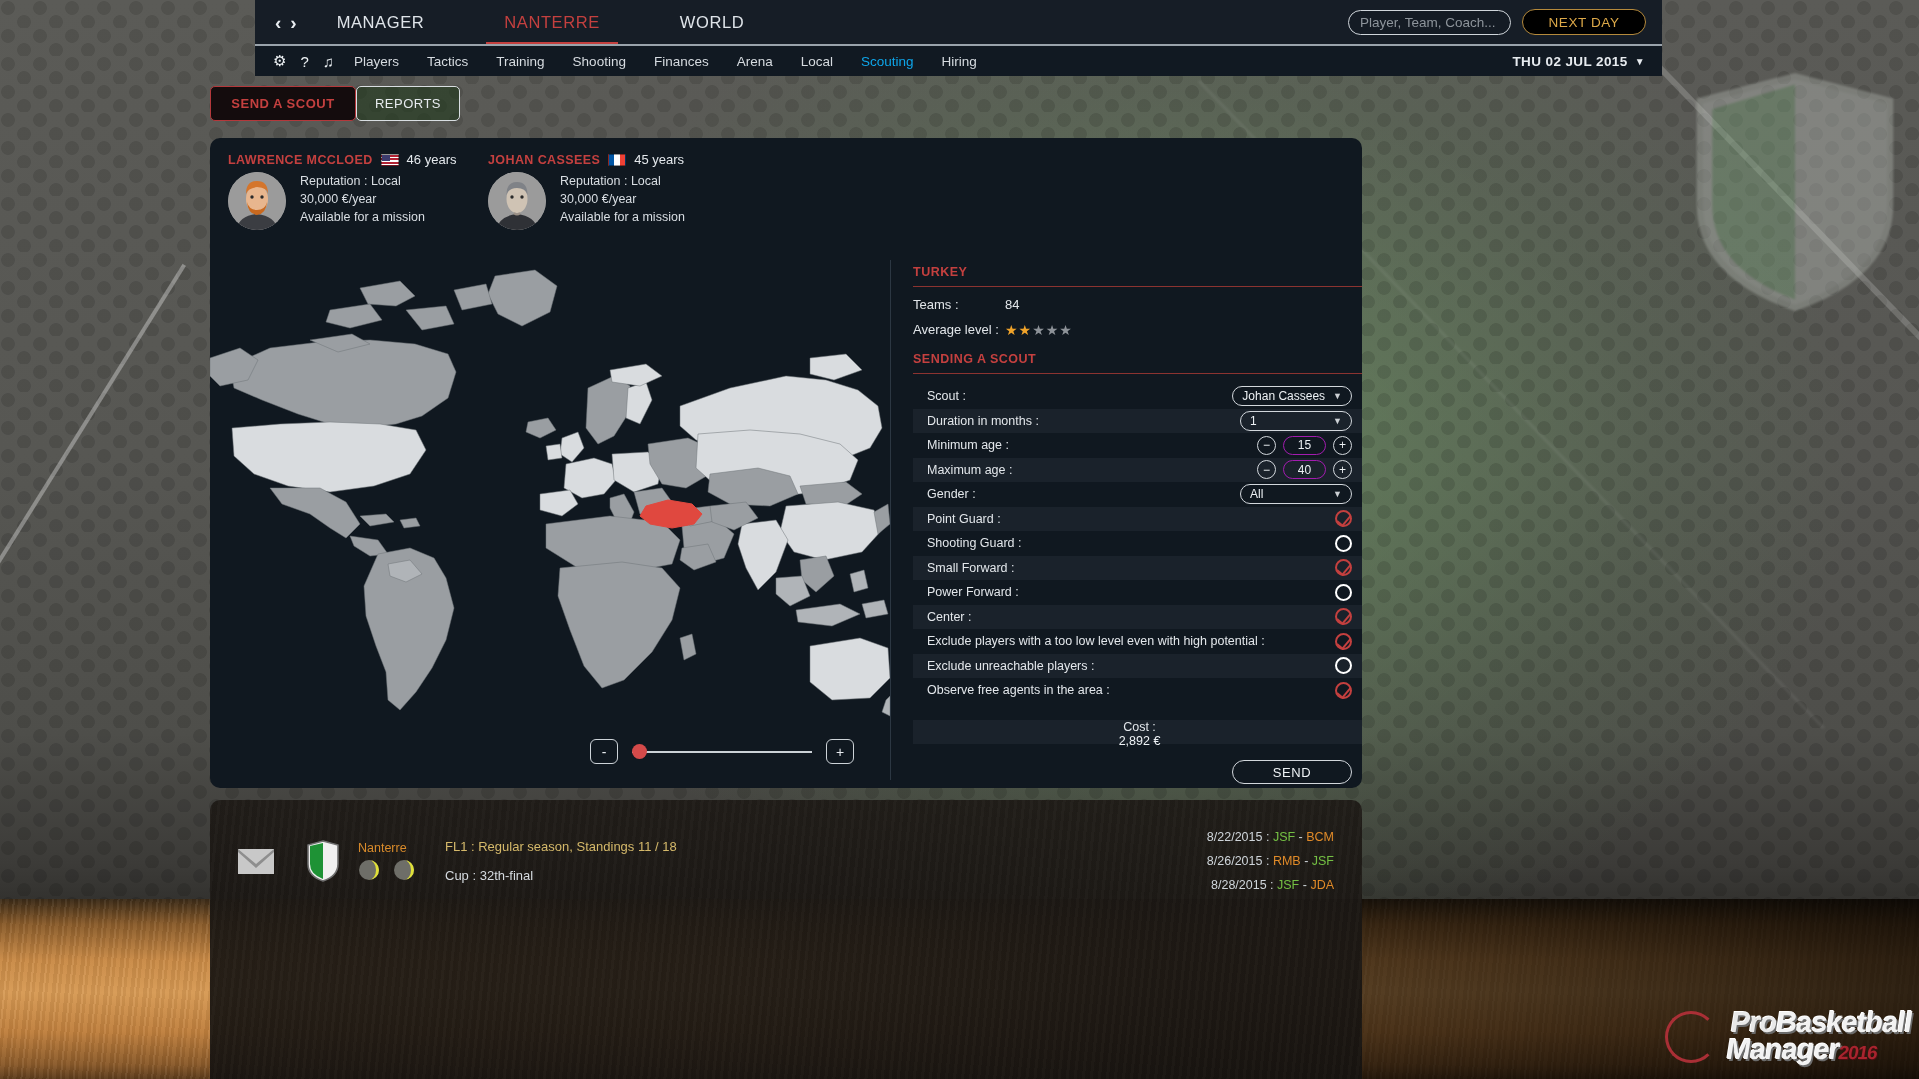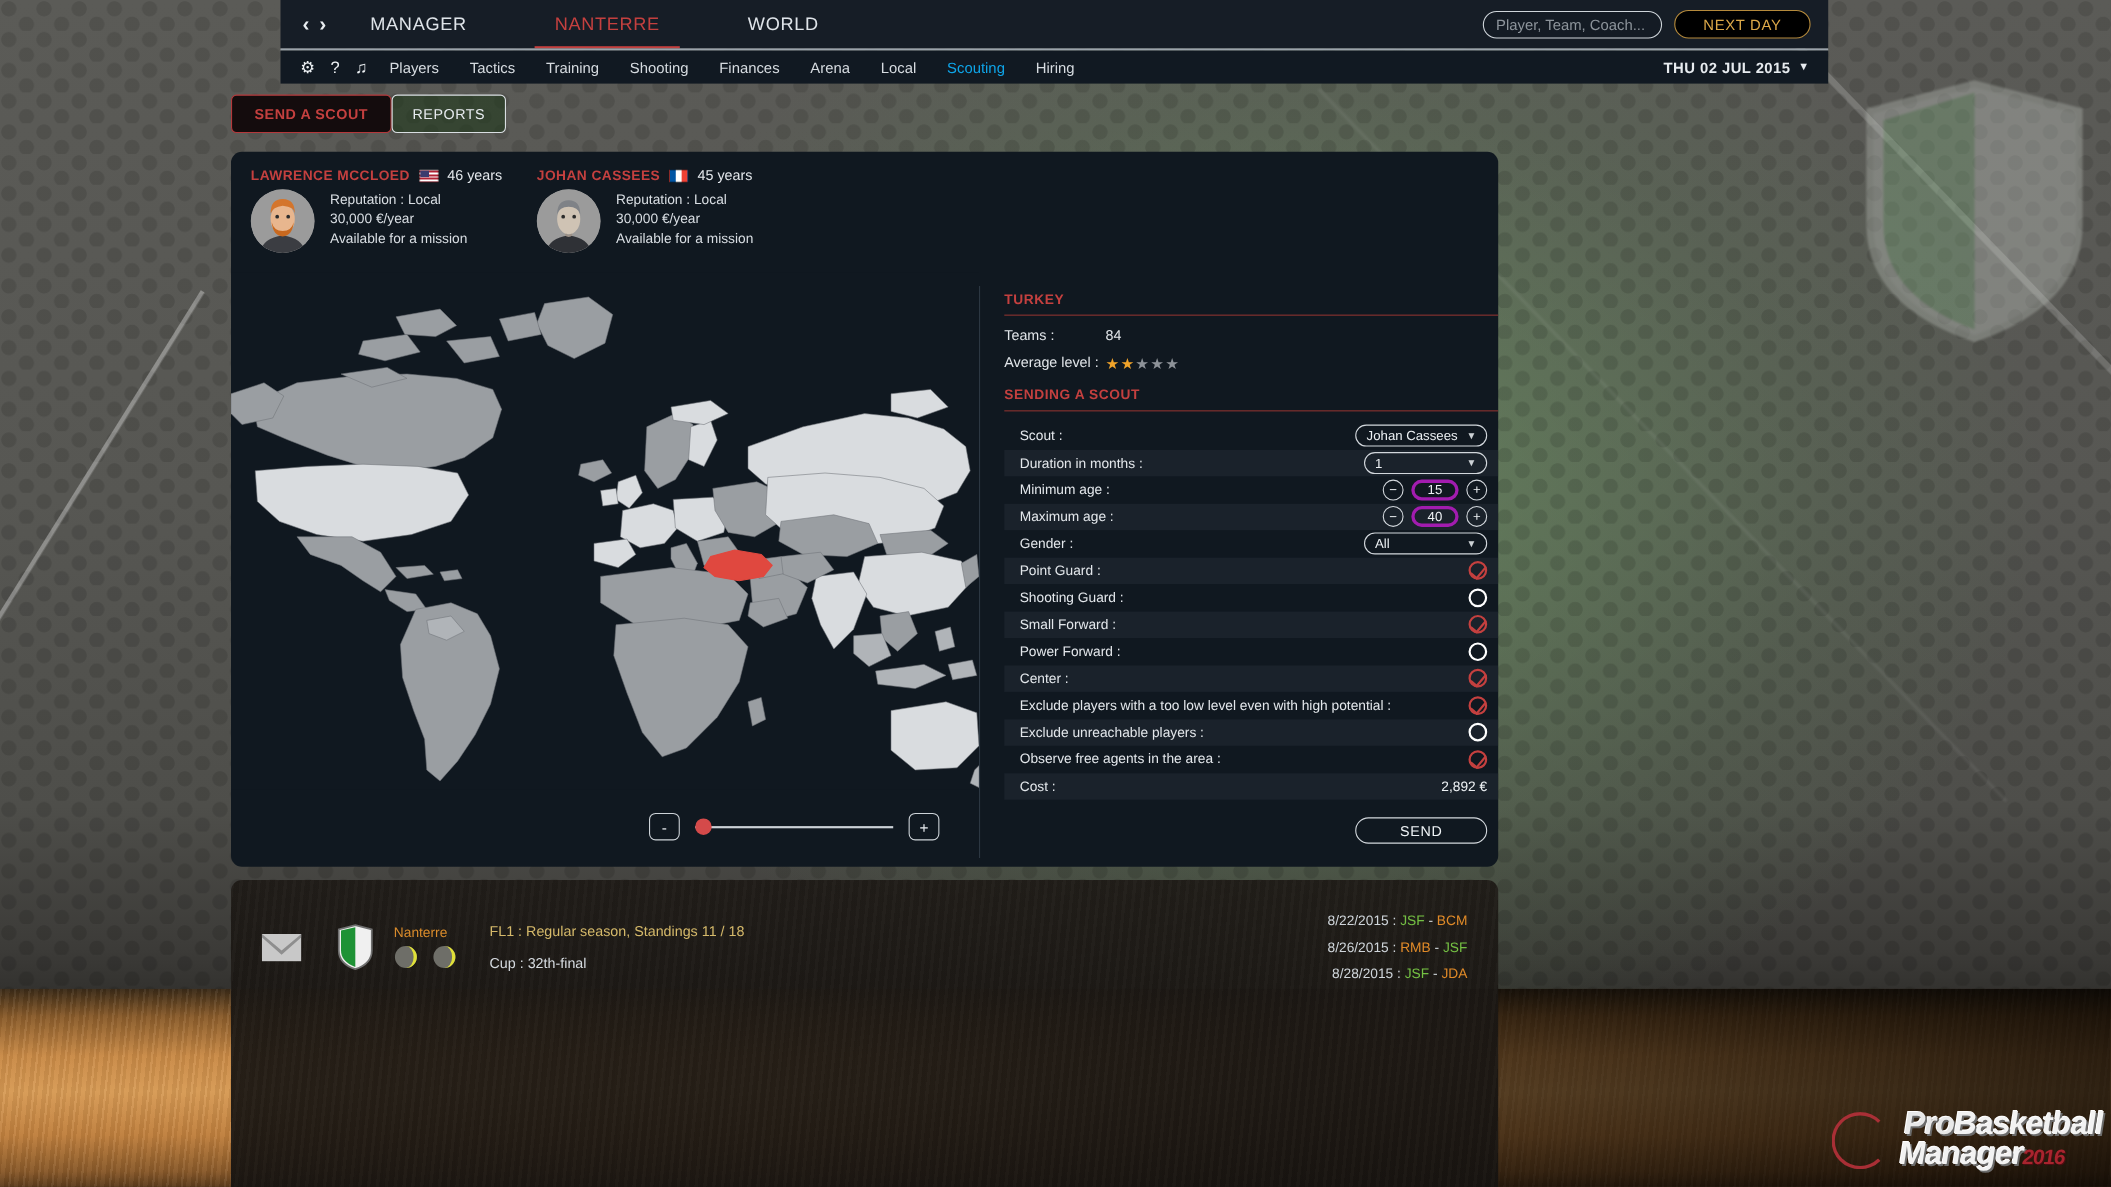--- a/index.html
+++ b/index.html
@@ -175,21 +175,21 @@
     background:transparent; color:#edf1f4; font-size:12px;
     display:flex; align-items:center; justify-content:space-between; padding:0 9px; gap:8px; cursor:pointer;
   }
   .fsel .chev{ font-size:9px; opacity:.85; }
   .stepper{ display:flex; align-items:center; gap:7px; }
   .stepbtn{
     width:19px; height:19px; border-radius:50%; border:1px solid #d2d7dc;
     color:#edf1f4; font-size:12px; line-height:1; display:flex; align-items:center; justify-content:center; cursor:pointer;
   }
   .stepval{
-    width:43px; height:19px; border-radius:10px; border:3px solid #a21caf;
+    width:43px; height:19px; border-radius:10px; border:1px solid #a21caf;
     color:#edf1f4; font-size:12px; display:flex; align-items:center; justify-content:center;
   }
   .chk{ width:17px; height:17px; border-radius:50%; border:2px solid #ffffff; position:relative; cursor:pointer; }
   .chk.on{ border-color:#c4403f; }
   .chk.on:after{
     content:""; position:absolute; left:2.5px; top:0px; width:6px; height:12px;
     border:solid #c4403f; border-width:0 2.4px 2.4px 0; transform:rotate(40deg);
   }
   #cost-row .cost-val{ color:#eef2f5; font-size:12.5px; }
   #send-btn{
@@ -548,21 +548,21 @@
         <div class="frow alt">
           <span class="flabel">Exclude unreachable players :</span>
           <div class="chk"></div>
         </div>
         <div class="frow">
           <span class="flabel">Observe free agents in the area :</span>
           <div class="chk on"></div>
         </div>
       </div>
 
-    <div class="frow alt" id="cost-row" style="margin-top:0;">
+    <div class="frow alt" id="cost-row" style="margin-top:17px;flex-direction:column;">
       <span class="flabel">Cost :</span>
       <span class="cost-val">2,892 €</span>
     </div>
 
     <div id="send-btn">SEND</div>
   </div>
 </div>
 
 <div id="statusbar">
   <div id="statusbar-tex"></div>

